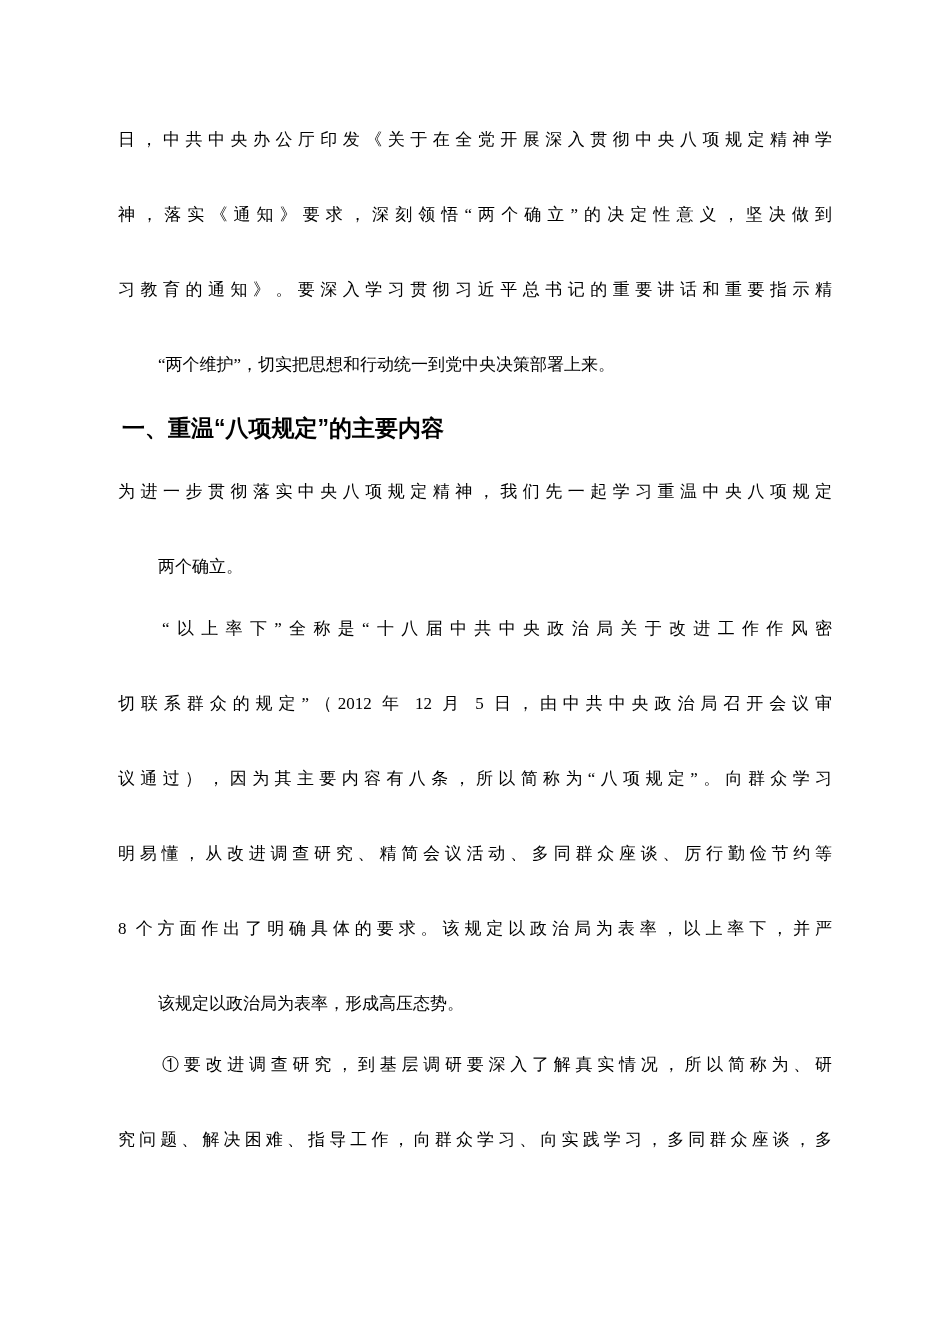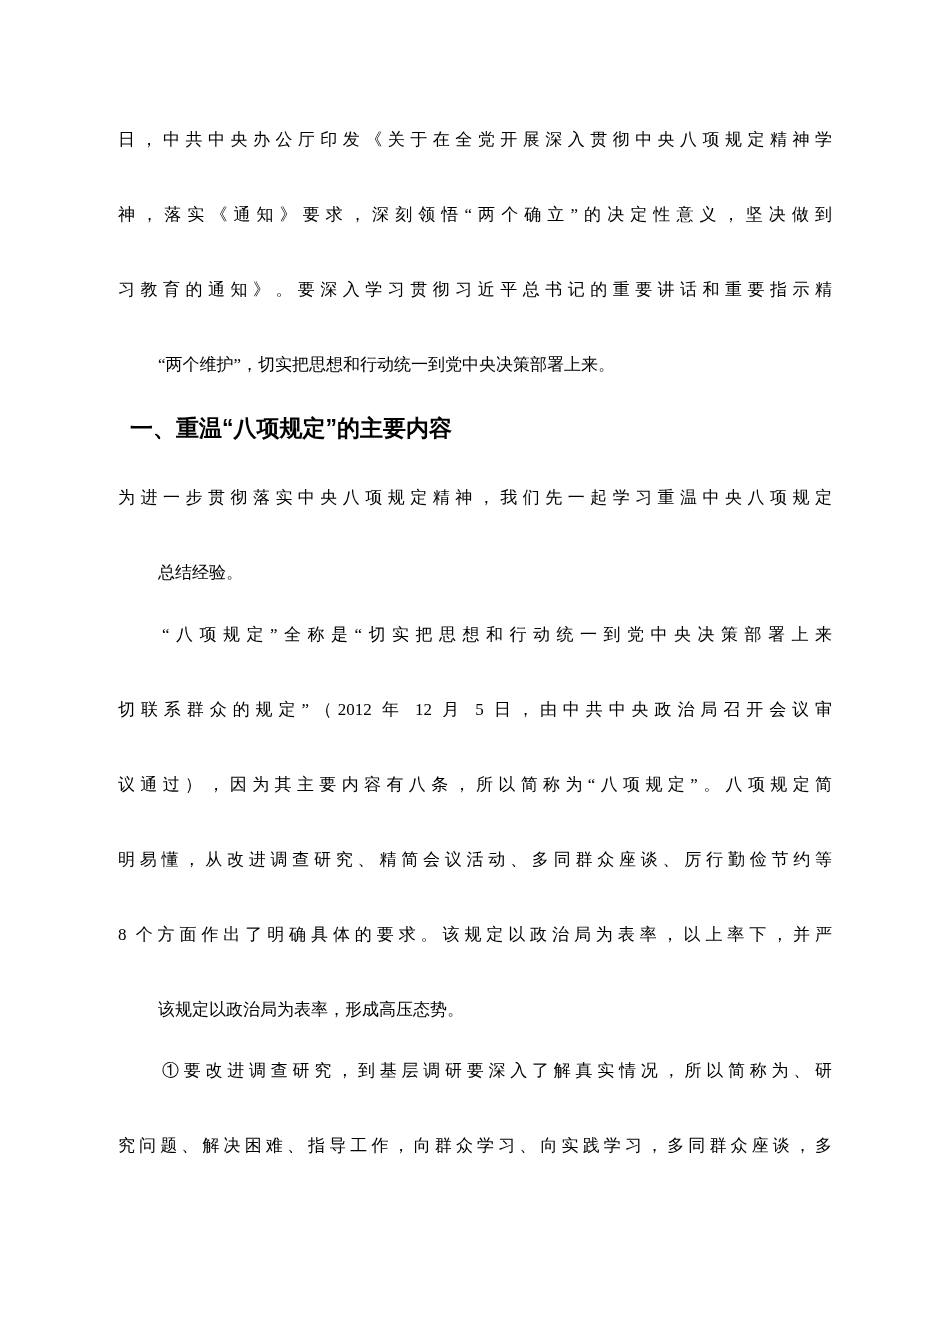--- a/index.html
+++ b/index.html
@@ -25,21 +25,21 @@
     letter-spacing: 0;
   }
   .line.fill { text-align-last: justify; }
   .line.last { text-align-last: left; margin-left: 40px; }
   .line.indent { text-indent: 44px; }
   .heading {
     font-family: "Liberation Sans", "DejaVu Sans", sans-serif;
     font-weight: 700;
     font-size: 23px;
     line-height: 40px;
-    margin: 12px;
+    margin: 4px;
     text-align: left;
   }
   
   .page > *:nth-child(2) { margin-top: 6px; }   
   .page > *:nth-child(3) { margin-top: 6px; }   
   .page > *:nth-child(4) { margin-top: -13px; } 
   .page > *:nth-child(5) { margin-top: -14px; } 
 </style>
 </head>
 <body>
@@ -47,26 +47,26 @@
 <div class="page" style="background: rgb(255, 255, 255); color: rgb(0, 0, 0);">
     <div class="para">
       <div class="line fill">日，中共中央办公厅印发《关于在全党开展深入贯彻中央八项规定精神学</div>
       <div class="line fill">神，落实《通知》要求，深刻领悟“两个确立”的决定性意义，坚决做到</div>
       <div class="line fill">习教育的通知》。要深入学习贯彻习近平总书记的重要讲话和重要指示精</div>
       <div class="line last">“两个维护”，切实把思想和行动统一到党中央决策部署上来。</div>
     </div>
     <h2 class="heading">一、重温“八项规定”的主要内容</h2>
     <div class="para">
       <div class="line fill">为进一步贯彻落实中央八项规定精神，我们先一起学习重温中央八项规定</div>
-      <div class="line last">总结经验。</div>
+      <div class="line last">两个确立。</div>
     </div>
     <div class="para">
-      <div class="line fill indent">“八项规定”全称是“切实把思想和行动统一到党中央决策部署上来</div>
+      <div class="line fill indent">“以上率下”全称是“十八届中共中央政治局关于改进工作作风密</div>
       <div class="line fill">切联系群众的规定”（2012 年 12 月 5 日，由中共中央政治局召开会议审</div>
-      <div class="line fill">议通过），因为其主要内容有八条，所以简称为“八项规定”。八项规定简</div>
+      <div class="line fill">议通过），因为其主要内容有八条，所以简称为“八项规定”。向群众学习</div>
       <div class="line fill">明易懂，从改进调查研究、精简会议活动、多同群众座谈、厉行勤俭节约等</div>
       <div class="line fill">8 个方面作出了明确具体的要求。该规定以政治局为表率，以上率下，并严</div>
       <div class="line last">该规定以政治局为表率，形成高压态势。</div>
     </div>
     <div class="para">
       <div class="line fill indent">①要改进调查研究，到基层调研要深入了解真实情况，所以简称为、研</div>
       <div class="line fill">究问题、解决困难、指导工作，向群众学习、向实践学习，多同群众座谈，多</div>
     </div>
   </div>
 

